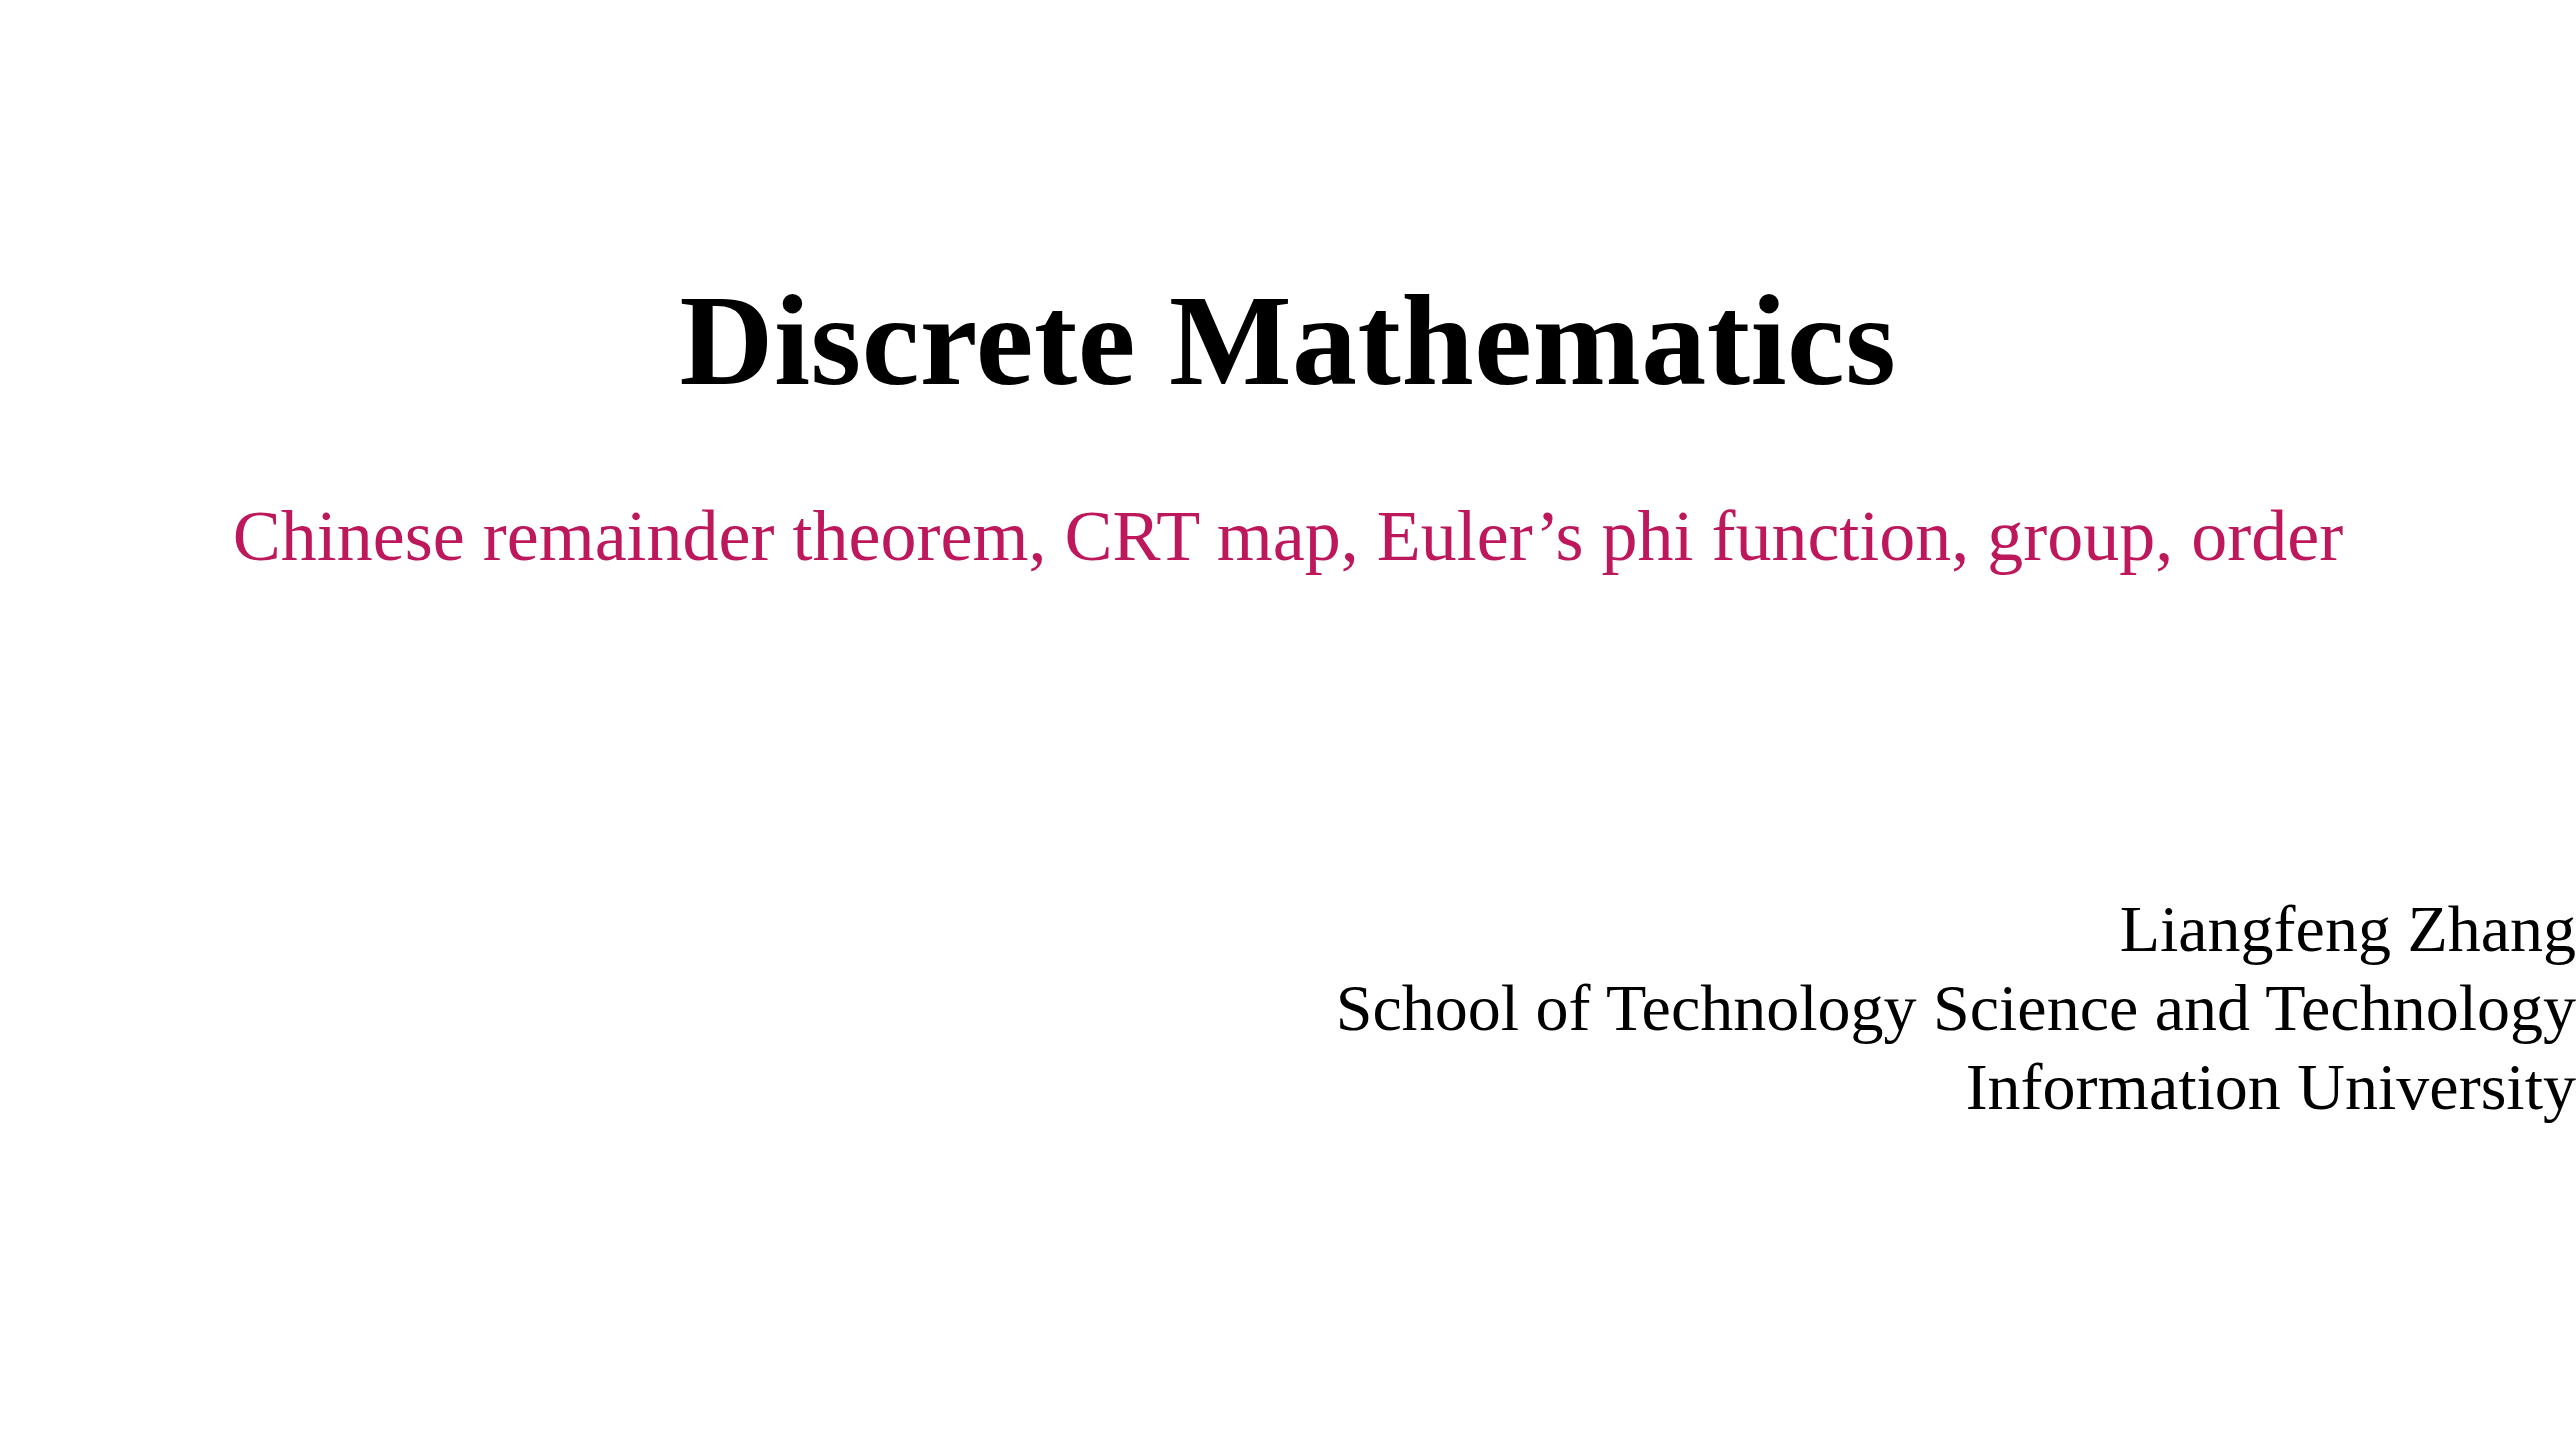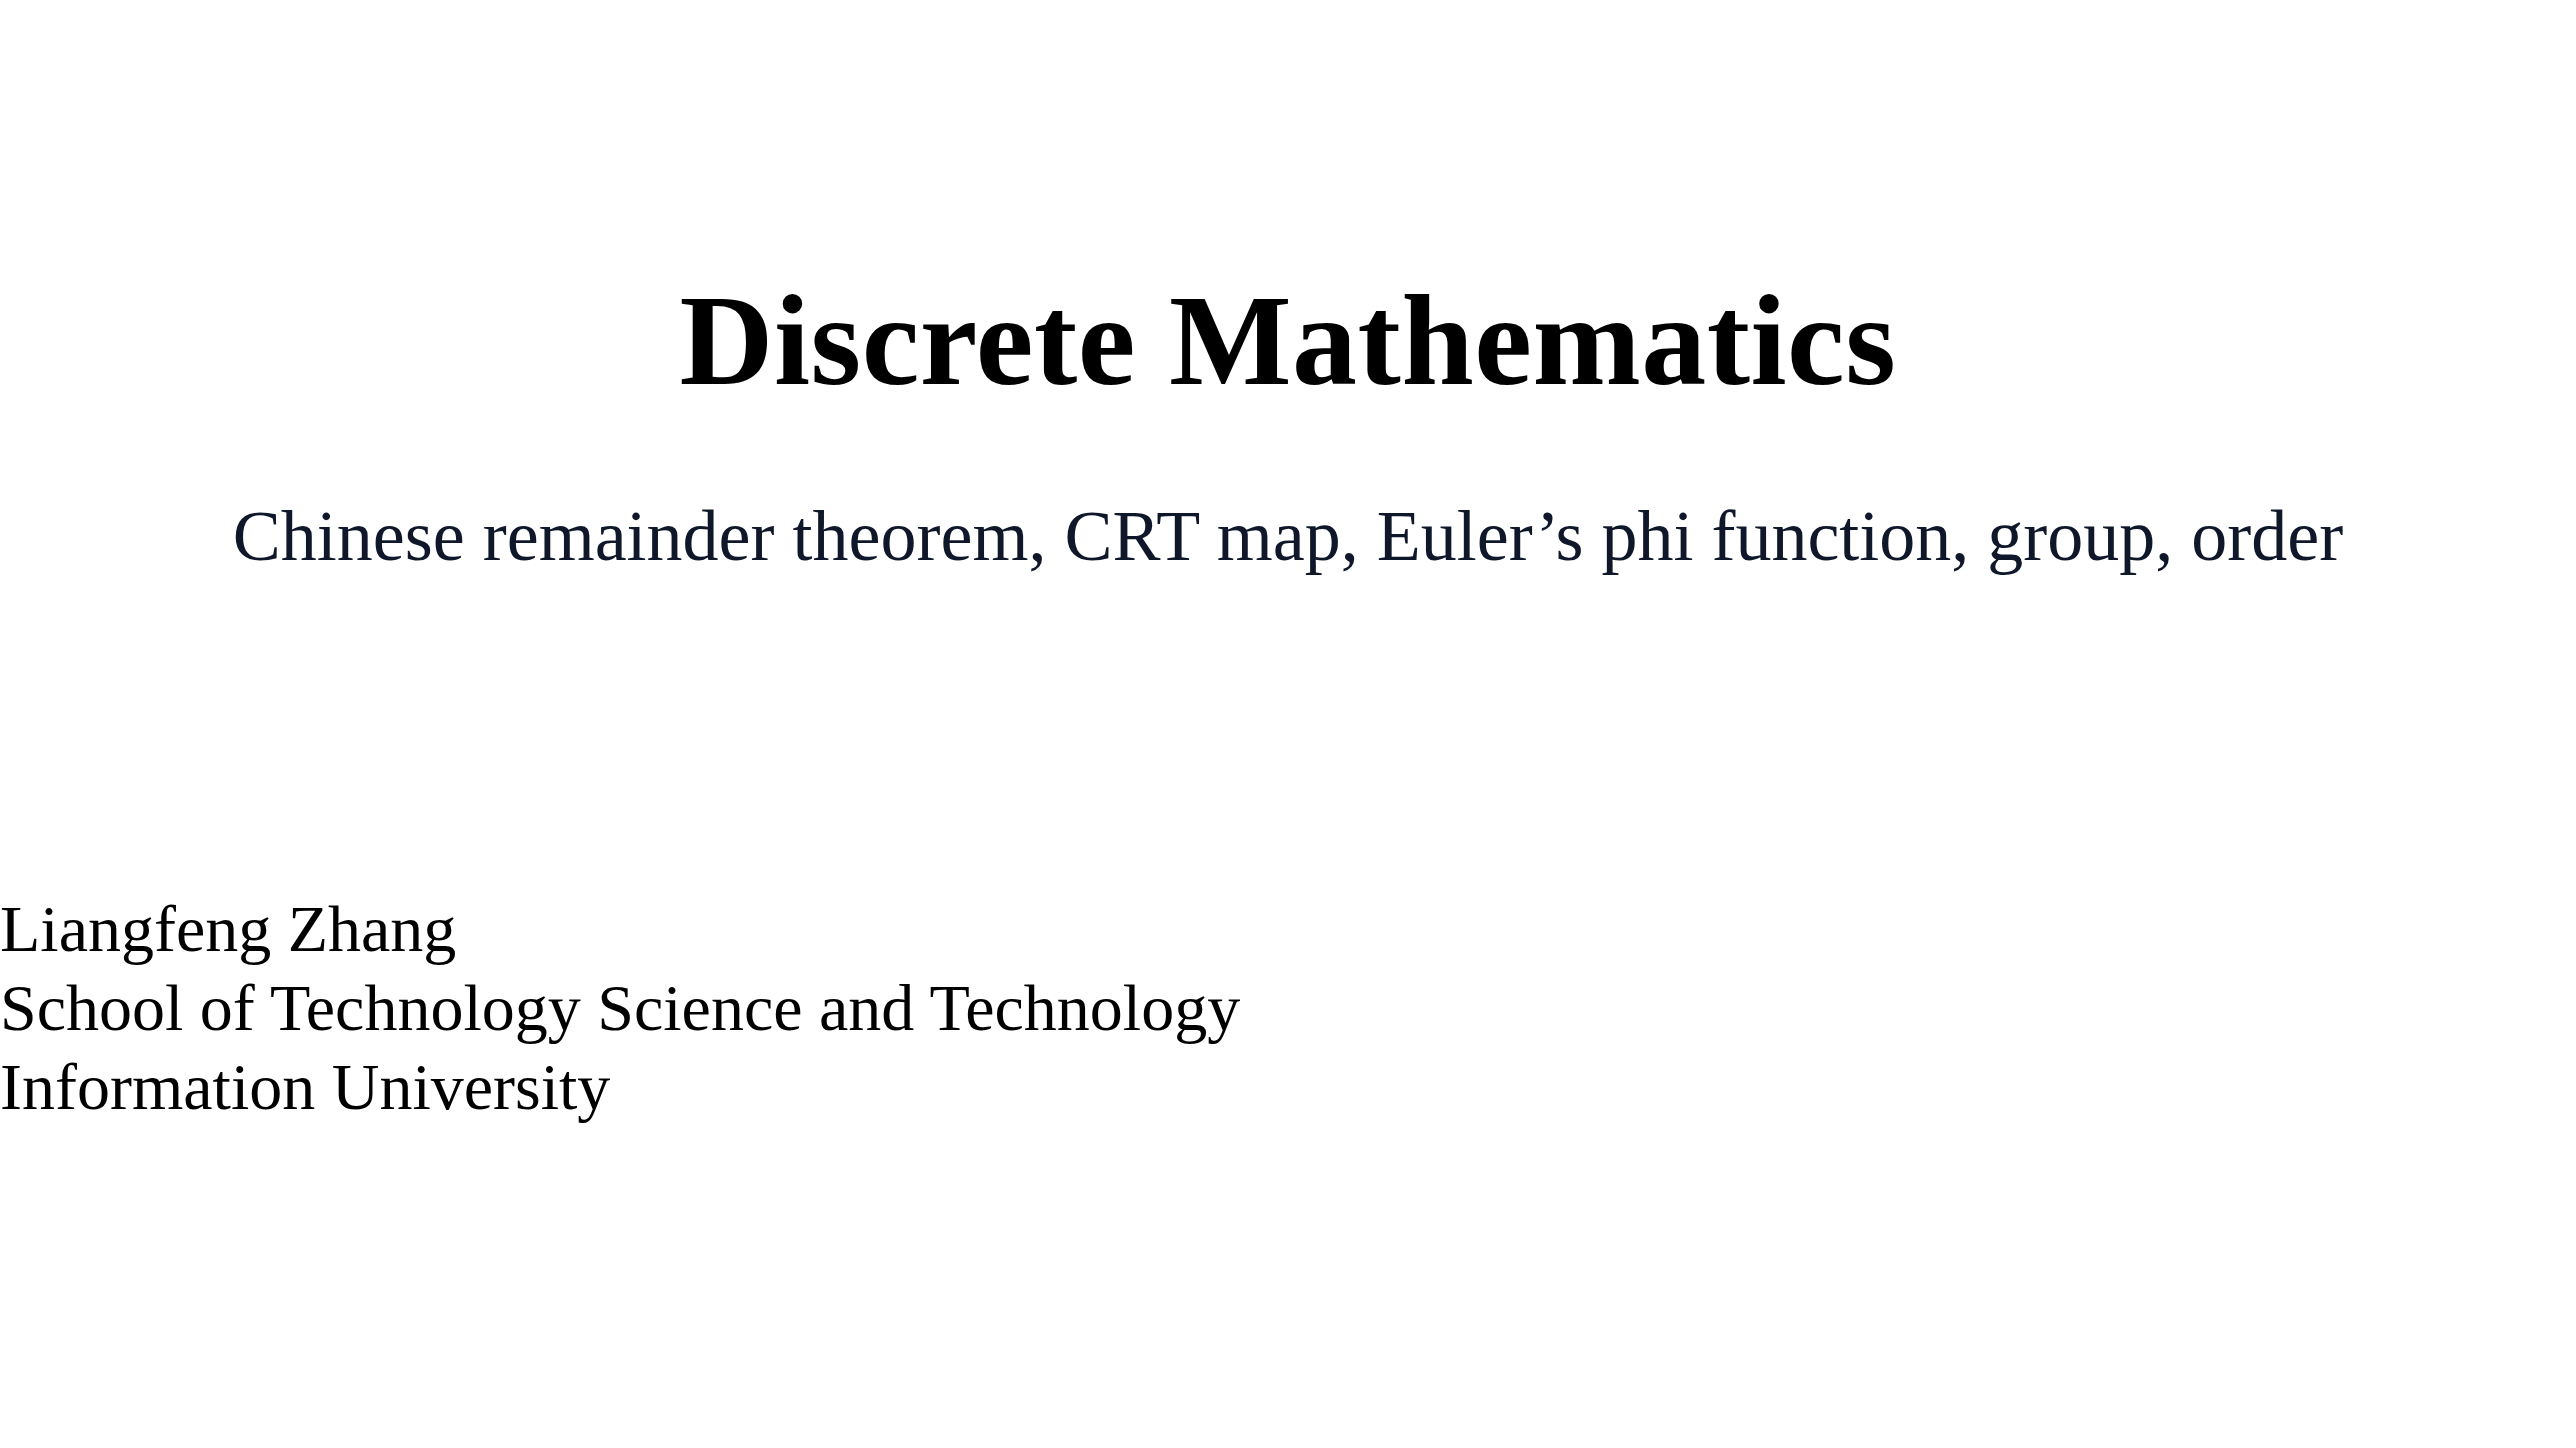--- a/index.html
+++ b/index.html
@@ -48,31 +48,31 @@
     top: 497px;
     text-align: center;
   }
 
   .slide-subtitle {
     margin: 0;
     font-family: "Liberation Serif", "DejaVu Serif", serif;
     font-weight: 400;
     font-size: 72px;
     line-height: 1.1;
-    color: #0f172a;
+    color: #be185d;
     white-space: nowrap;
   }
 
   
   .author-block {
     position: absolute;
     left: 0;
     right: 0;
     top: 889px;
-    text-align: left;
+    text-align: right;
   }
 
   .author-line {
     margin: 0;
     font-family: "Liberation Serif", "DejaVu Serif", serif;
     font-weight: 400;
     font-size: 66px;
     line-height: 79px;
     color: #000000;
     white-space: nowrap;

